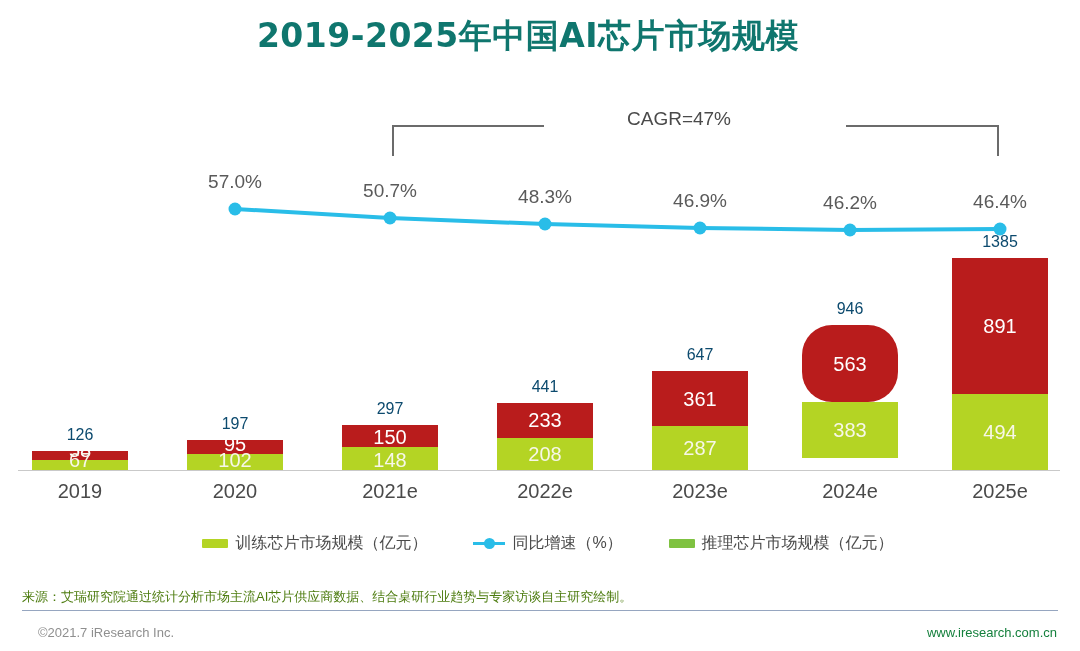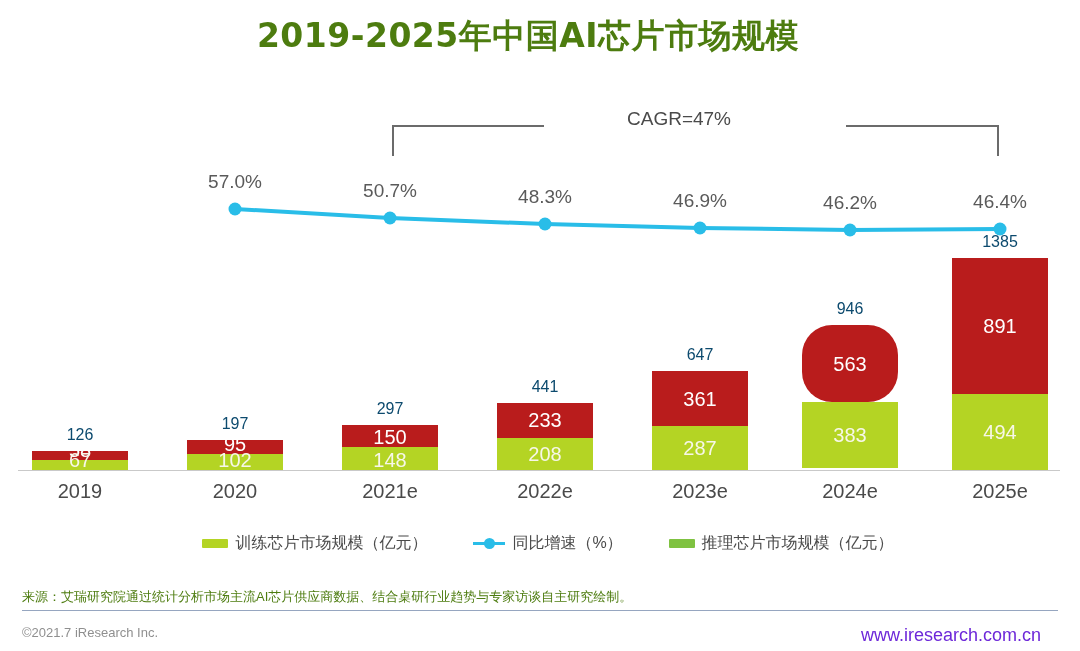--- a/index.html
+++ b/index.html
@@ -11,21 +11,21 @@
     overflow:hidden;
     position:relative;
   }
   #chart-root{position:absolute;left:0;top:0;width:1080px;height:651px;}
 
   
   .title{
     position:absolute;left:0;top:14px;width:1056px;
     text-align:center;
     font-size:33px;font-weight:bold;letter-spacing:.5px;
-    color:#4d7c0f;
+    color:#0f766e;
     font-family:"DejaVu Sans","Liberation Sans",sans-serif;
   }
 
   
   .plot{position:absolute;left:0;top:0;width:1080px;height:480px;}
 
   .axis-line{
     position:absolute;left:18px;top:470px;width:1042px;height:1px;
     background:#c9c9c9;
   }
@@ -85,23 +85,23 @@
   .line-swatch{position:relative;width:32px;height:12px;display:inline-block;}
   .line-swatch .lbar{position:absolute;left:0;top:5px;width:32px;height:3px;background:#29bde8;}
   .line-swatch .ldot{position:absolute;left:11px;top:1px;width:11px;height:11px;border-radius:50%;background:#29bde8;}
 
   
   .source{
     position:absolute;left:22px;top:588px;
     font-size:13px;color:#4d7c0f;white-space:nowrap;
   }
   .hr-top{position:absolute;left:22px;top:610px;width:1036px;height:1px;background:#3f5c8c;opacity:.55;}
-  .footer{position:absolute;left:0;top:617px;width:1063px;height:34px;}
+  .footer{position:absolute;left:16px;top:617px;width:1063px;height:34px;}
   .copyright{position:absolute;left:22px;top:8px;font-size:13px;color:#8f8f8f;white-space:nowrap;}
-  .site{position:absolute;right:22px;top:8px;font-size:18px;color:#6d28d9;white-space:nowrap;margin-left:43px;}
+  .site{position:absolute;right:22px;top:8px;font-size:13px;color:#15803d;white-space:nowrap;margin-left:43px;}
 </style>
 </head>
 <body>
 
 <div id="chart-root">
 
   <div class="title">2019-2025年中国AI芯片市场规模</div>
 
   <div class="plot">
 
@@ -177,21 +177,21 @@
           </div>
           <div class="seg seg-train" style="height: 43.9307px;">
             <div class="seg-val">287</div>
           </div>
         </div>
         <div class="bar-group" style="left: 802px; bottom: 10px; height: 144.803px;">
           <div class="bar-total" style="top: -25px;">946</div>
           <div class="seg seg-infer" style="height: 77px; border-radius: 30px;">
             <div class="seg-val">563</div>
           </div>
-          <div class="seg seg-train" style="height: 66px; padding-left: 20px;">
+          <div class="seg seg-train" style="height: 56px; padding-left: 20px;">
             <div class="seg-val">383</div>
           </div>
         </div>
         <div class="bar-group" style="left: 952px; bottom: 10px; height: 212px;">
           <div class="bar-total" style="top: -25px;">1385</div>
           <div class="seg seg-infer" style="height: 136.384px;">
             <div class="seg-val">891</div>
           </div>
           <div class="seg seg-train" style="height: 75.6159px;">
             <div class="seg-val">494</div>

